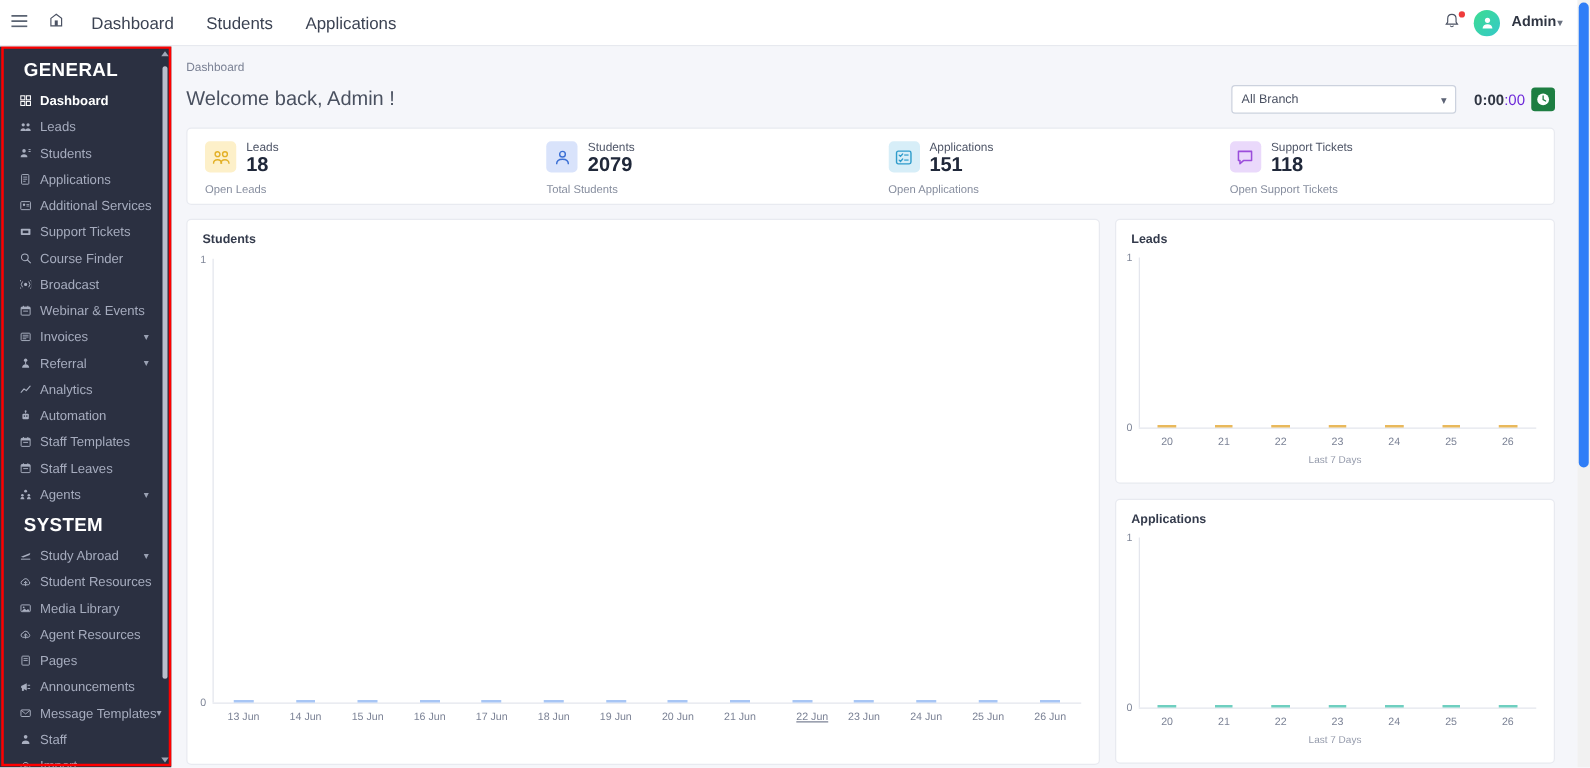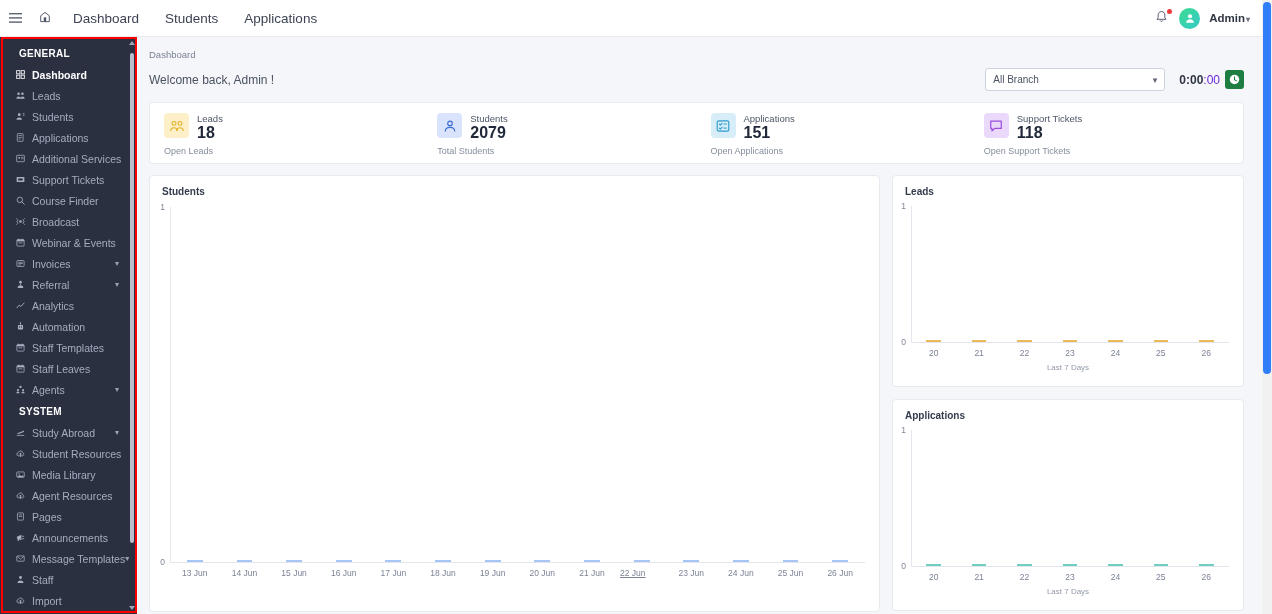--- a/index.html
+++ b/index.html
@@ -79,21 +79,21 @@
     width: 136px; height: 576px;
     border: 2px solid #ff0000;
     pointer-events: none; z-index: 25;
   }
   .side-scroll {
     width: 137px; height: 577px;
     padding-top: 5px;
     position: relative;
   }
   .side-head {
-    font-size: 10px; font-weight: bold; color: #ffffff;
+    font-size: 15px; font-weight: bold; color: #ffffff;
     letter-spacing: 0.3px;
     padding: 6px 0 5px 19px;
   }
   .side-item {
     display: flex; align-items: center;
     height: 21px; padding-left: 16px;
     color: #a6acbe; font-size: 10.5px;
     cursor: pointer; position: relative;
   }
   .side-item.active { color: #ffffff; font-weight: bold; }
@@ -139,21 +139,21 @@
   }
   .breadcrumb {
     font-size: 9.5px; color: #7a8194;
     padding: 12px 0 0 12px;
   }
   .welcome-row {
     display: flex; align-items: center;
     padding: 8px 18px 0 12px;
   }
   .welcome-title {
-    font-size: 12px; color: #4a5160; font-weight: normal;
+    font-size: 16px; color: #4a5160; font-weight: normal;
     white-space: nowrap;
   }
   .welcome-right {
     margin-left: auto; display: flex; align-items: center; gap: 14px;
   }
   .branch-select {
     width: 180px; height: 23px;
     background: #fff; border: 1px solid #ccd2de; border-radius: 3px;
     display: flex; align-items: center;
     padding: 0 7px;
@@ -708,21 +708,21 @@
           <div class="x-tick" style="left: 218.571px; width: 49.6429px; top: 392px;">17 Jun</div>
           <div class="bar" style="left: 285.093px; width: 15.8857px; height: 2px; bottom: 49px; background: rgb(168, 198, 245);"></div>
           <div class="x-tick" style="left: 268.214px; width: 49.6429px; top: 392px;">18 Jun</div>
           <div class="bar" style="left: 334.736px; width: 15.8857px; height: 2px; bottom: 49px; background: rgb(168, 198, 245);"></div>
           <div class="x-tick" style="left: 317.857px; width: 49.6429px; top: 392px;">19 Jun</div>
           <div class="bar" style="left: 384.379px; width: 15.8857px; height: 2px; bottom: 49px; background: rgb(168, 198, 245);"></div>
           <div class="x-tick" style="left: 367.5px; width: 49.6429px; top: 392px;">20 Jun</div>
           <div class="bar" style="left: 434.021px; width: 15.8857px; height: 2px; bottom: 49px; background: rgb(168, 198, 245);"></div>
           <div class="x-tick" style="left: 417.143px; width: 49.6429px; top: 392px;">21 Jun</div>
           <div class="bar" style="left: 483.664px; width: 15.8857px; height: 2px; bottom: 49px; background: rgb(168, 198, 245);"></div>
-          <div class="x-tick" style="left: 458px; width: 49.6429px; top: 392px; text-decoration: underline;">22 Jun</div>
+          <div class="x-tick" style="left: 475px; width: 49.6429px; top: 392px; text-decoration: underline;">22 Jun</div>
           <div class="bar" style="left: 533.307px; width: 15.8857px; height: 2px; bottom: 49px; background: rgb(168, 198, 245);"></div>
           <div class="x-tick" style="left: 516.429px; width: 49.6429px; top: 392px;">23 Jun</div>
           <div class="bar" style="left: 582.95px; width: 15.8857px; height: 2px; bottom: 49px; background: rgb(168, 198, 245);"></div>
           <div class="x-tick" style="left: 566.071px; width: 49.6429px; top: 392px;">24 Jun</div>
           <div class="bar" style="left: 632.593px; width: 15.8857px; height: 2px; bottom: 49px; background: rgb(168, 198, 245);"></div>
           <div class="x-tick" style="left: 615.714px; width: 49.6429px; top: 392px;">25 Jun</div>
           <div class="bar" style="left: 682.236px; width: 15.8857px; height: 2px; bottom: 49px; background: rgb(168, 198, 245);"></div>
           <div class="x-tick" style="left: 665.357px; width: 49.6429px; top: 392px;">26 Jun</div>
         </div>
     </div>

